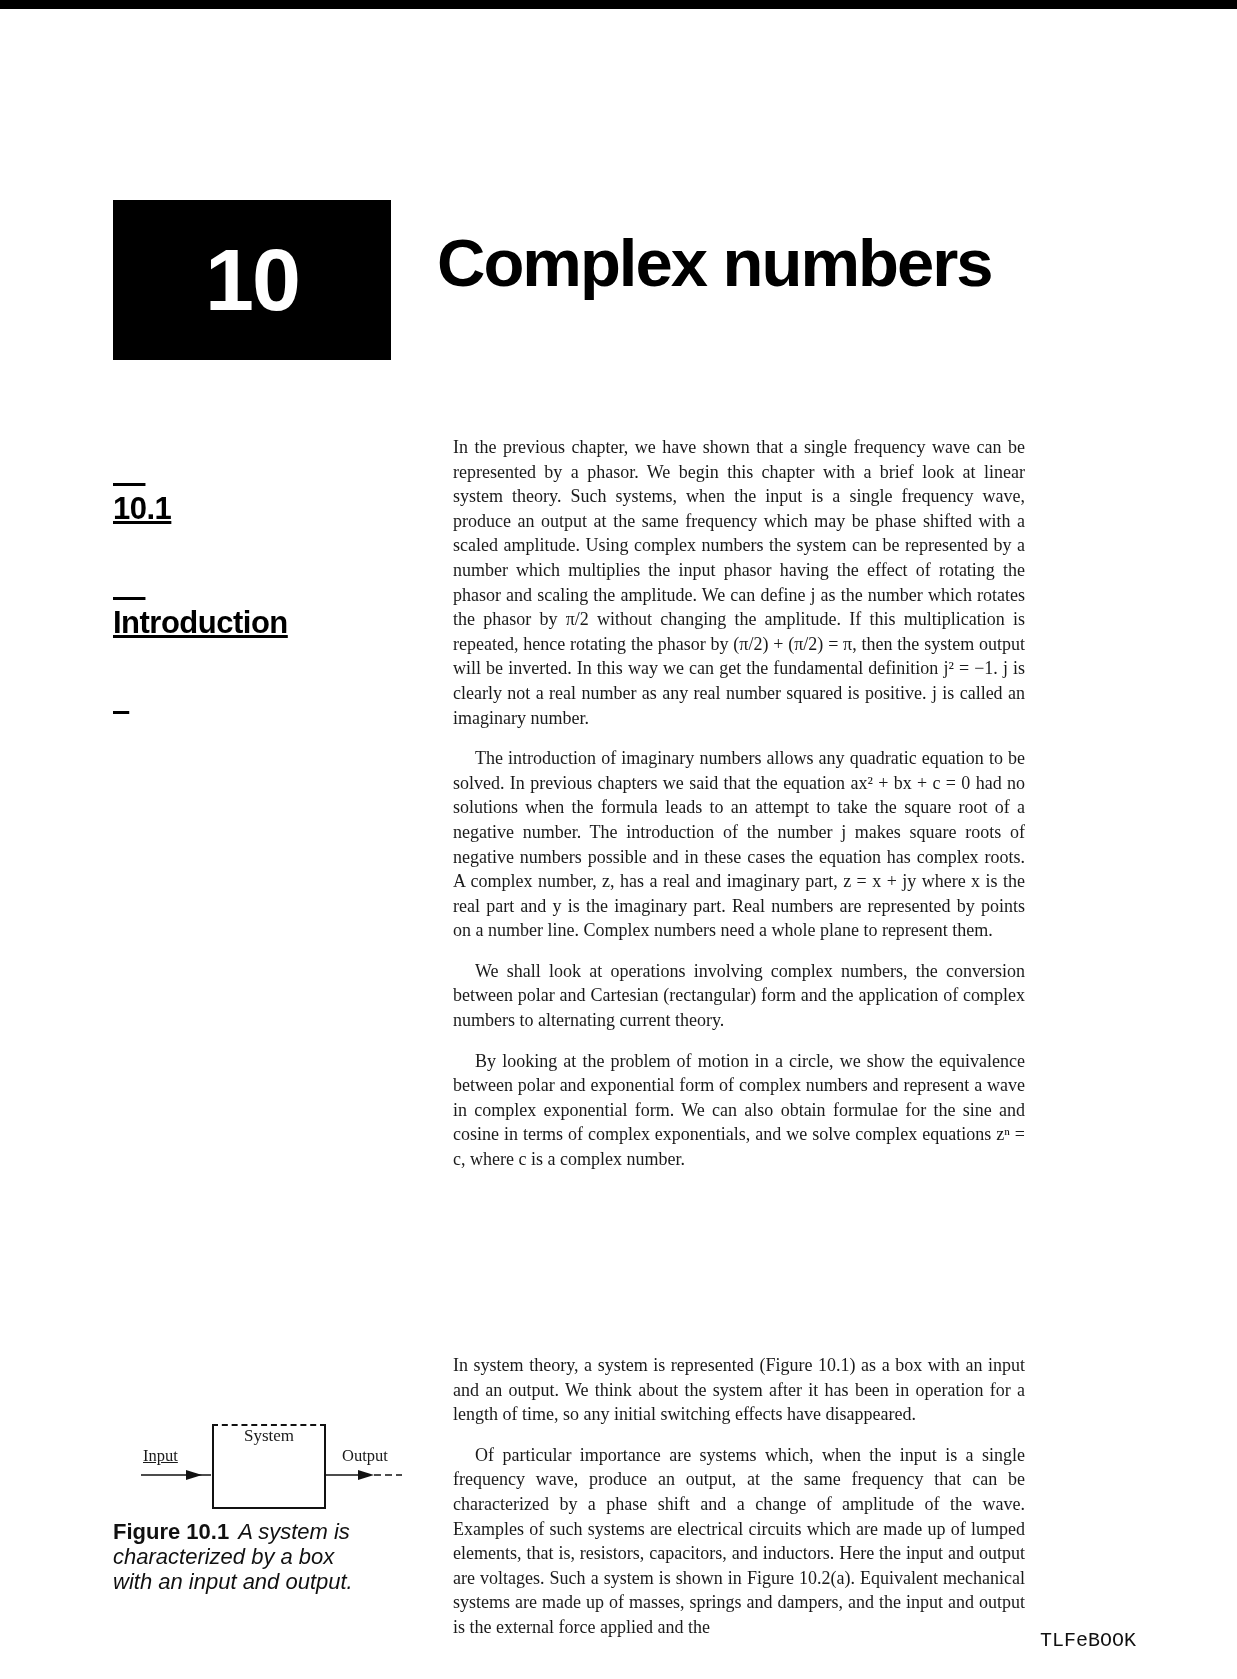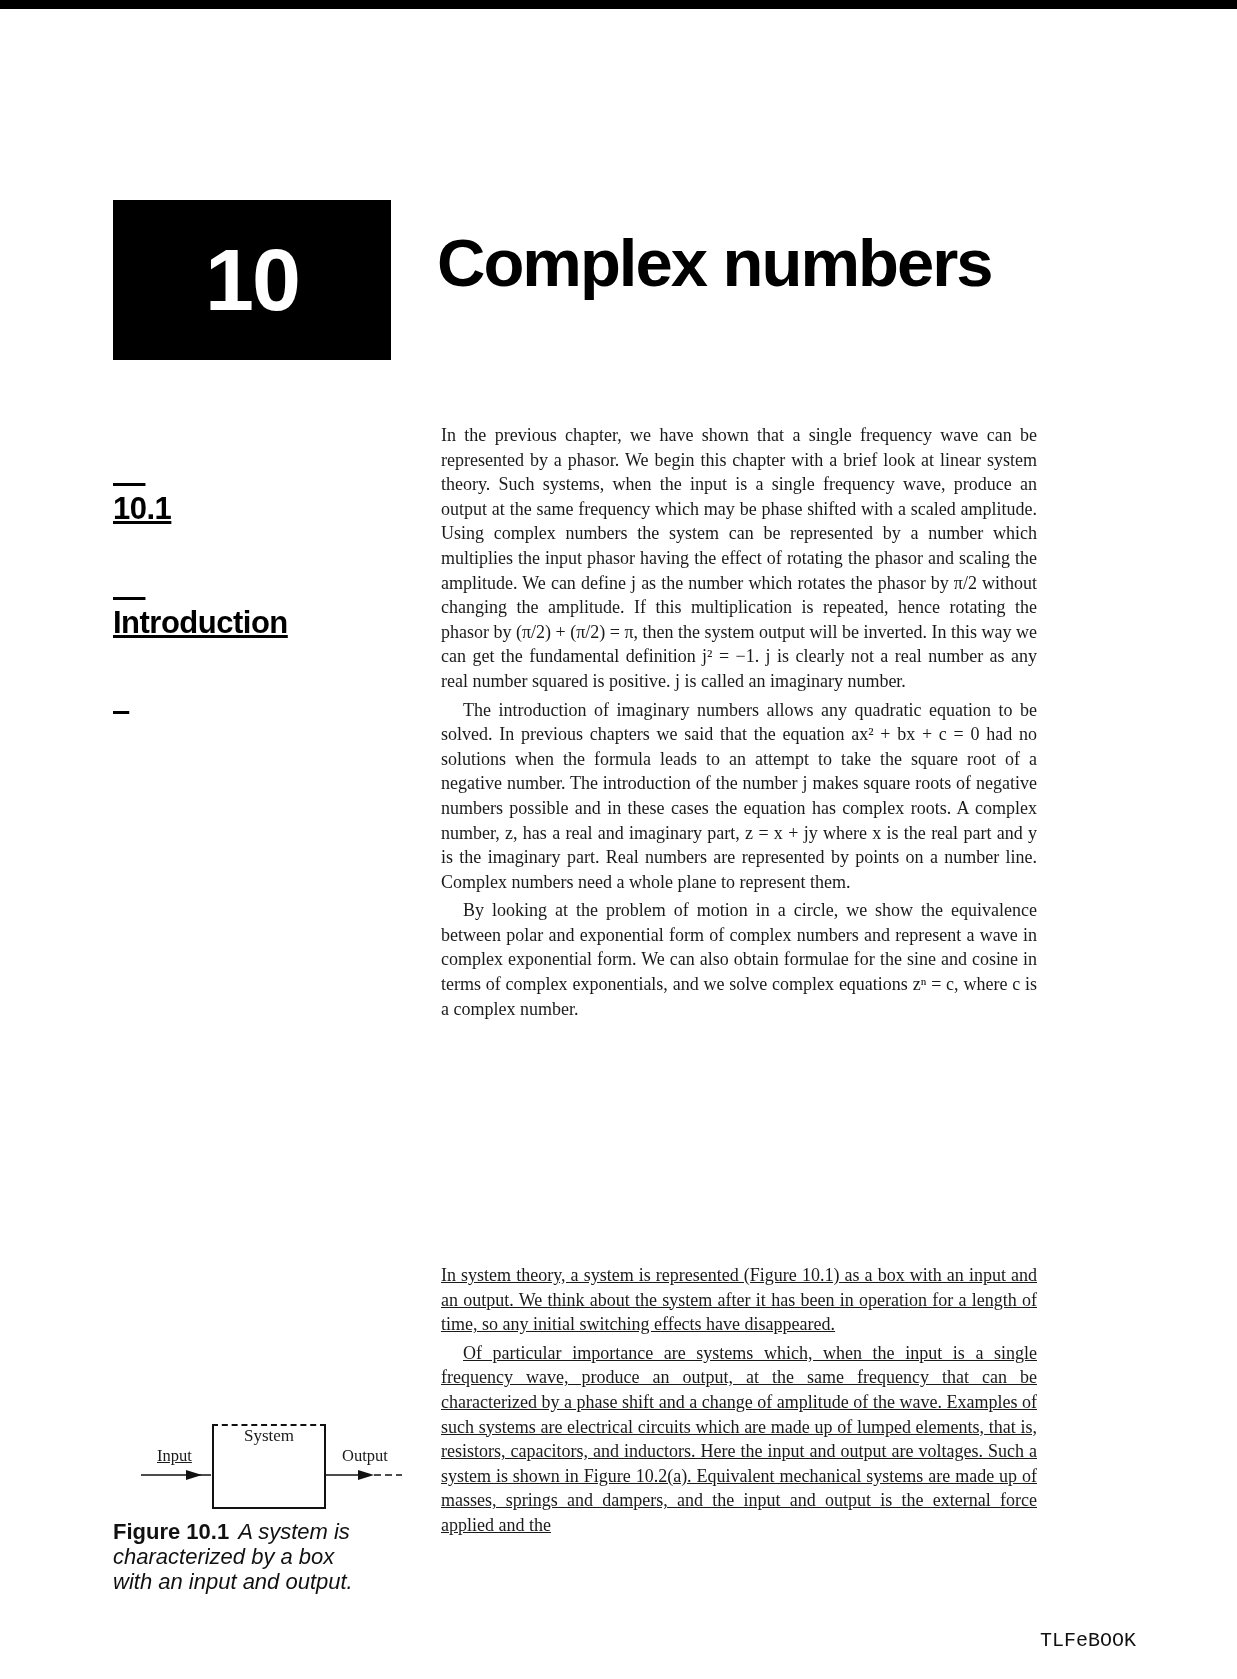--- a/index.html
+++ b/index.html
@@ -35,36 +35,36 @@
     white-space:pre-wrap;
     text-decoration:underline;
   }
   .heading-1{top:414px;}
   .heading-2{top:1284px;}
   .body-col{
     position:absolute;left:437px;width:604px;
     font-size:18px;line-height:24.6px;
   }
   .col-1{top:419px;}
-  .col-2{top:1259px;text-decoration:underline;}
-  .body-col p{margin:4px;text-align:justify;}
+  .col-2{top:1337px;}
+  .body-col p{margin:16px;text-align:justify;}
   .body-col p.ind{text-indent:22px;}
   .sysfig{
     position:absolute;left:113px;top:1424px;width:312px;height:88px;margin:0;
   }
   .sysbox{
     position:absolute;left:99px;top:0;width:110px;height:81px;
     border:2px solid #111;border-top:2px dashed #111;
     display:flex;justify-content:center;
     font-size:17px;
   }
   .fig-label{
     position:absolute;top:22px;font-size:16.5px;
   }
-  .fig-label.in{left:44px;text-decoration:underline;}
+  .fig-label.in{left:30px;text-decoration:underline;}
   .fig-label.out{left:229px;}
   .arrow{position:absolute;top:42px;}
   .arrow-in{left:27px;}
   .arrow-out{left:211px;}
   .caption{
     position:absolute;left:113px;top:1519px;width:254px;margin:0;
     font-family:"Liberation Sans", sans-serif;
     font-size:22px;line-height:25px;color:#111;
   }
   .caption b{font-style:normal;font-weight:bold;margin-right:9px;}
@@ -89,20 +89,21 @@
   <h1 class="chapter-title">Complex numbers</h1>
 
   <div class="heading heading-1">
     <div>10.1</div>
     <div>Introduction</div>
   </div>
 
   <section class="body-col col-1">
     <p>In the previous chapter, we have shown that a single frequency wave can be represented by a phasor. We begin this chapter with a brief look at linear system theory. Such systems, when the input is a single frequency wave, produce an output at the same frequency which may be phase shifted with a scaled amplitude. Using complex numbers the system can be represented by a number which multiplies the input phasor having the effect of rotating the phasor and scaling the amplitude. We can define j as the number which rotates the phasor by π/2 without changing the amplitude. If this multiplication is repeated, hence rotating the phasor by (π/2) + (π/2) = π, then the system output will be inverted. In this way we can get the fundamental definition j² = −1. j is clearly not a real number as any real number squared is positive. j is called an imaginary number.</p>
     <p class="ind">The introduction of imaginary numbers allows any quadratic equation to be solved. In previous chapters we said that the equation ax² + bx + c = 0 had no solutions when the formula leads to an attempt to take the square root of a negative number. The introduction of the number j makes square roots of negative numbers possible and in these cases the equation has complex roots. A complex number, z, has a real and imaginary part, z = x + jy where x is the real part and y is the imaginary part. Real numbers are represented by points on a number line. Complex numbers need a whole plane to represent them.</p>
+    <p class="ind">We shall look at operations involving complex numbers, the conversion between polar and Cartesian (rectangular) form and the application of complex numbers to alternating current theory.</p>
     <p class="ind">By looking at the problem of motion in a circle, we show the equivalence between polar and exponential form of complex numbers and represent a wave in complex exponential form. We can also obtain formulae for the sine and cosine in terms of complex exponentials, and we solve complex equations zⁿ = c, where c is a complex number.</p>
   </section>
 
 
   <section class="body-col col-2">
     <p>In system theory, a system is represented (Figure 10.1) as a box with an input and an output. We think about the system after it has been in operation for a length of time, so any initial switching effects have disappeared.</p>
     <p class="ind">Of particular importance are systems which, when the input is a single frequency wave, produce an output, at the same frequency that can be characterized by a phase shift and a change of amplitude of the wave. Examples of such systems are electrical circuits which are made up of lumped elements, that is, resistors, capacitors, and inductors. Here the input and output are voltages. Such a system is shown in Figure 10.2(a). Equivalent mechanical systems are made up of masses, springs and dampers, and the input and output is the external force applied and the</p>
   </section>
 
   <figure class="sysfig">

